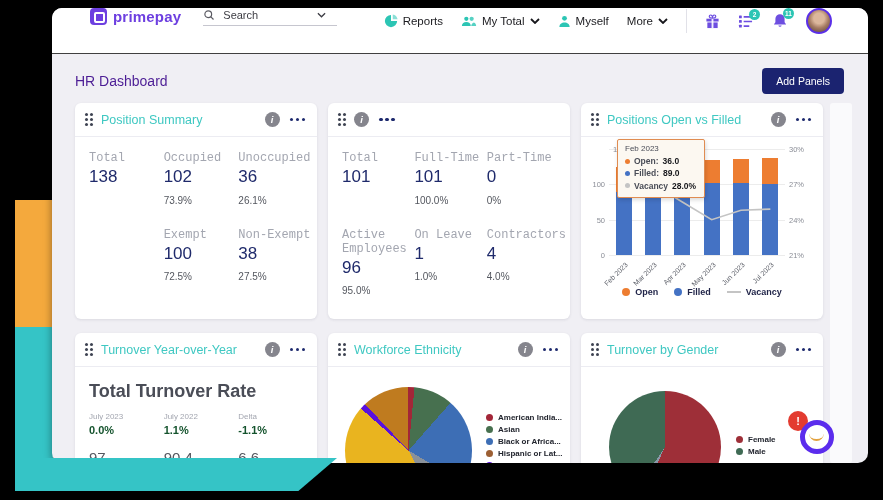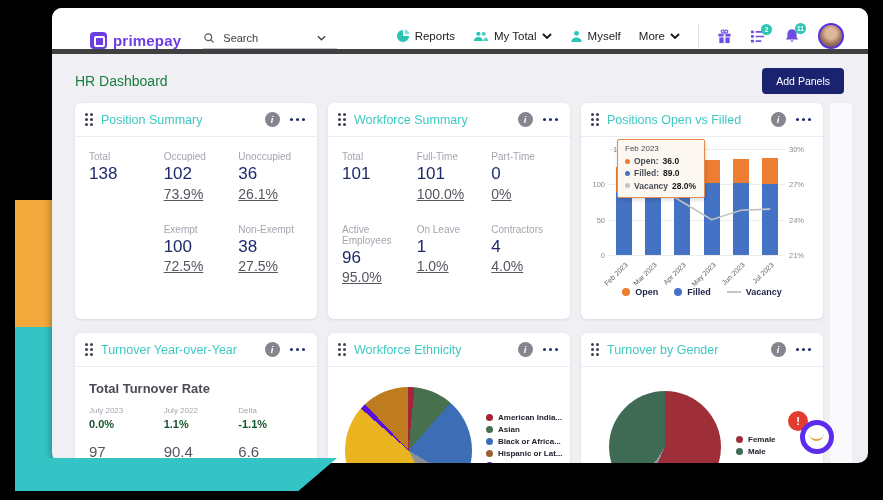--- a/index.html
+++ b/index.html
@@ -10,67 +10,67 @@
   .shape-orange{position:absolute;left:15px;top:200px;width:38px;height:127px;background:#f4a93d;}
   .shape-teal-v{position:absolute;left:15px;top:327px;width:38px;height:164px;background:#35c4c6;}
   .shape-teal-bar{position:absolute;left:15px;top:458px;width:322px;height:33px;background:#35c4c6;
     clip-path:polygon(0 0,100% 0,88% 100%,0 100%);z-index:6;}
 
   
   .window{position:absolute;left:52px;top:8px;width:816px;height:455px;background:#f0eff4;
     border-radius:10px;overflow:hidden;box-shadow:0 2px 8px rgba(0,0,0,.4);}
 
   
-  .navbar{position:relative;height:46px;background:#fff;border-bottom:5px solid #404040;
-    display:flex;align-items:flex-end;padding:0 24px 0 38px;}
+  .navbar{position:relative;height:46px;background:#fff;border-bottom:1px solid #404040;
+    display:flex;align-items:flex-start;padding:0 36px 0 38px;}
   .logo{display:flex;align-items:center;gap:6px;}
   .logo-mark{width:17px;height:17px;background:#6d3fe0;border-radius:4px;position:relative;}
   .logo-mark::after{content:"";position:absolute;left:4px;top:4px;width:7px;height:7px;border:2px solid #fff;border-radius:2px;}
   .logo-text{color:#6d3fe0;font-size:15px;font-weight:700;letter-spacing:.2px;}
   .search{display:flex;align-items:center;gap:6px;margin-left:22px;width:134px;
     border-bottom:1px solid #c6c6cf;padding-bottom:3px;}
   .search input{border:none;outline:none;background:transparent;width:90px;font-size:11px;color:#2c2c31;}
   .search input::placeholder{color:#3c3c43;}
   .nav-right{margin-left:auto;display:flex;align-items:center;gap:18px;}
   .nav-item{display:flex;align-items:center;gap:5px;font-size:11.5px;color:#1b1b1f;cursor:pointer;white-space:nowrap;}
   .nav-divider{width:1px;height:24px;background:#e1e1e8;}
   .icon-wrap{position:relative;display:flex;}
   .badge{position:absolute;top:-5px;right:-6px;background:#2cc5b4;color:#fff;font-size:6.5px;font-weight:700;
     border-radius:50%;min-width:11px;height:11px;display:flex;align-items:center;justify-content:center;padding:0 1px;}
   .avatar{width:26px;height:26px;border-radius:50%;border:2px solid #5a2fe8;
     background:radial-gradient(circle at 50% 38%,#dcb79c 0 30%,#a67c63 55%,#4e3c38 100%);}
 
   
   .content-head{display:flex;align-items:center;justify-content:space-between;padding:14px 24px 10px 23px;}
-  .page-title{color:#15803d;font-size:14px;font-weight:500;}
+  .page-title{color:#4c1d95;font-size:14px;font-weight:500;}
   .btn-add{background:#1b2370;color:#fff;font-size:10.5px;border:none;border-radius:4px;
     padding:7px 14px;cursor:pointer;}
 
   
   .card{position:absolute;width:242px;background:#fff;border-radius:6px;box-shadow:0 1px 3px rgba(30,30,60,.10);}
   .r1{top:95px;height:216px;} .r2{top:325px;height:215px;}
   .c1{left:23px;} .c2{left:276px;} .c3{left:529px;}
   .card-head{height:34px;display:flex;align-items:center;gap:8px;padding:0 10px;border-bottom:1px solid #ececf2;}
   .drag-handle{display:grid;grid-template-columns:repeat(2,3px);grid-auto-rows:3px;gap:2px;cursor:grab;}
   .drag-handle i{width:3px;height:3px;background:#3e4352;border-radius:50%;}
   .card-title{color:#3fc8c2;font-size:12.5px;font-weight:500;flex:1;white-space:nowrap;overflow:hidden;}
   .info-dot{width:15px;height:15px;border-radius:50%;background:#85858d;color:#fff;font-size:9.5px;font-weight:700;
     display:flex;align-items:center;justify-content:center;cursor:pointer;font-style:italic;}
   .dots-menu{display:flex;gap:2.5px;cursor:pointer;padding:2px;}
   .dots-menu i{width:3.5px;height:3.5px;background:#1e2a6e;border-radius:50%;}
   .card-body{position:relative;}
 
   
   .stats-grid{display:grid;grid-template-columns:1fr 1fr 1fr;row-gap:22px;padding:14px 4px 0 14px;}
-  .stat-label{font-size:10px;color:#a3a6b0;margin-bottom:3px;}
+  .stat-label{font-size:12px;color:#a3a6b0;margin-bottom:3px;font-family:Liberation Mono, monospace;}
   .stat-value{font-size:17px;font-weight:400;color:#1f2a6b;line-height:1.1;}
-  .stat-pct{font-size:14px;color:#54575f;margin-top:2px;text-decoration:underline;}
-
-  
-  .tt-sub{font-size:13px;font-weight:700;color:#4a4d57;padding:14px 0 10px 14px;}
+  .stat-pct{font-size:10px;color:#54575f;margin-top:8px;}
+
+  
+  .tt-sub{font-size:18px;font-weight:700;color:#4a4d57;padding:14px 0 10px 14px;}
   .tt-grid{display:grid;grid-template-columns:1fr 1fr 1fr;padding:0 4px 0 14px;}
   .tt-label{font-size:8px;color:#a3a6b0;margin-bottom:3px;}
   .tt-rate{font-size:11px;font-weight:700;color:#14532d;}
   .tt-line{font-size:15px;color:#54575f;margin-top:13px;}
 
   
   .chart-area{position:absolute;inset:0;}
   .gridline{position:absolute;left:28px;width:176px;height:1px;background:#ececec;}
   .ytick-l{position:absolute;width:24px;text-align:right;font-size:7.5px;color:#8a8d96;}
   .ytick-r{position:absolute;left:208px;font-size:7.5px;color:#8a8d96;}
@@ -273,21 +273,20 @@
     <div class="card r1 c2">
       <div class="card-head">
         <span class="drag-handle">
             <i></i>
             <i></i>
             <i></i>
             <i></i>
             <i></i>
             <i></i>
           </span>
-        <span class="card-title">Workforce Summary</span>
         <span class="info-dot">i</span>
         <span class="dots-menu">
             <i></i>
             <i></i>
             <i></i>
           </span>
       </div>
       <div class="card-body stats-grid">
         <div>
             <div class="stat-label">Total</div>

